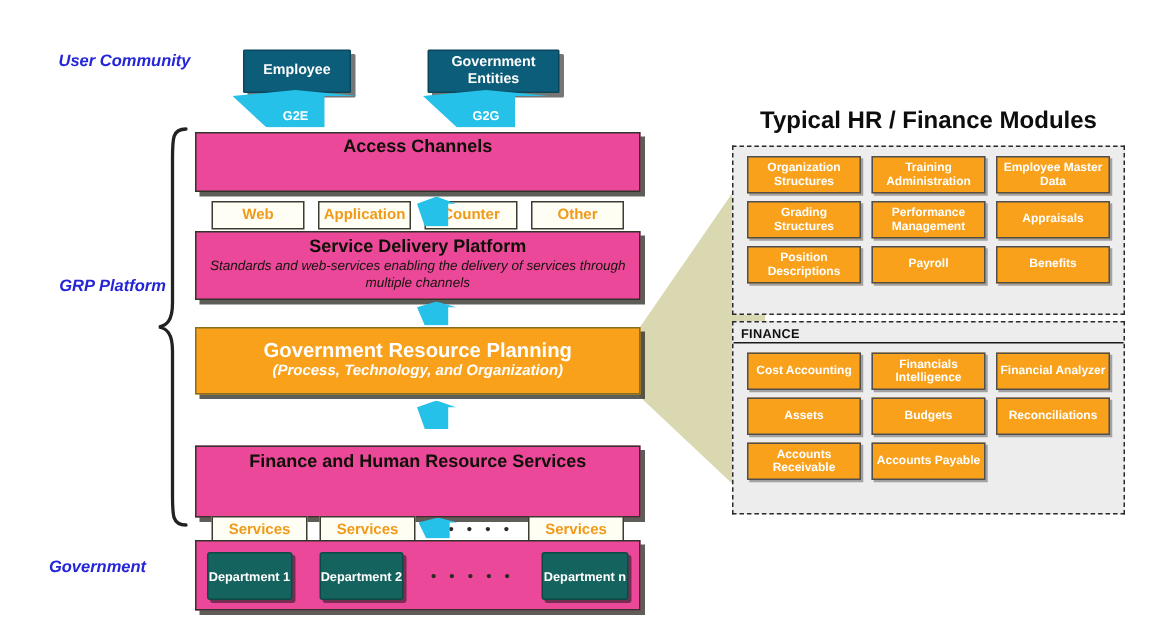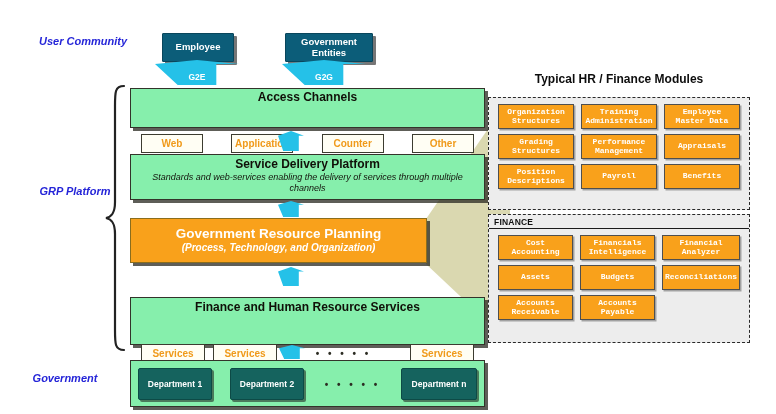--- a/index.html
+++ b/index.html
@@ -37,21 +37,21 @@
   .arrow-s{
     position:absolute;background:#25C1E8;
     clip-path:polygon(50% 0,100% 24%,80% 24%,80% 100%,20% 100%,0 24%);
   }
   .arrow-1{left:278px;top:131px;width:26px;height:20px;}
   .arrow-2{left:278px;top:201px;width:26px;height:16px;}
   .arrow-3{left:278px;top:267px;width:26px;height:19px;}
   .arrow-4{left:279px;top:345px;width:26px;height:14px;}
   
   .olive-box{
-    position:absolute;left:130px;width:355px;background:#86efac;
+    position:absolute;left:130px;width:297px;background:#ec4899;
     border:1.5px solid #33332a;box-shadow:3px 3px 0 rgba(40,40,32,0.75);
     box-sizing:border-box;
   }
   .olive-title{font-weight:bold;font-size:12px;color:#101008;text-align:center;line-height:1.1;}
   .box-access{top:88px;height:40px;padding-top:2px;}
   .box-service{top:154px;height:46px;padding-top:3px;}
   .box-finance{top:297px;height:48px;padding-top:3px;}
   .box-departments{top:360px;height:47px;}
   .sub-row{display:flex;align-items:center;justify-content:space-between;padding:2px 10px 0 10px;margin-top:28px;}
   .white-chip{
@@ -79,33 +79,33 @@
     background:#15635E;color:#fff;font-weight:bold;font-size:8.5px;border:1px solid #0d4a46;
     height:32px;display:flex;align-items:center;justify-content:center;border-radius:2px;
     box-shadow:2px 2px 0 rgba(25,25,25,0.55);box-sizing:border-box;
   }
   .dept-74{width:74px;} .dept-76{width:76px;}
   
   .wedge{position:absolute;left:426px;top:95px;width:84px;height:250px;z-index:0;}
   
   .panel-title{
     position:absolute;left:488px;top:72px;width:262px;text-align:center;
-    font-weight:bold;font-size:12px;color:#0d0d0d;z-index:2;
+    font-weight:bold;font-size:16px;color:#0d0d0d;z-index:2;
   }
   .module-section{
     position:absolute;left:488px;width:262px;background:#EDEDED;
     border:1px dashed #2a2a2a;box-sizing:border-box;z-index:2;
   }
   .sec-hr{top:97px;height:113px;}
   .sec-fin{top:214px;height:129px;}
   .section-header{
     font-weight:bold;font-size:8.5px;color:#111;padding:2px 5px 1px 5px;
     border-bottom:1px solid #1a1a1a;letter-spacing:0.2px;
   }
-  .module-grid{display:grid;grid-template-columns:repeat(3,1fr);gap:5px 7px;padding:6px 9px 5px 9px;font-family:Liberation Mono, monospace;}
+  .module-grid{display:grid;grid-template-columns:repeat(3,1fr);gap:5px 7px;padding:6px 9px 5px 9px;}
   .module-cell{
     background:#F9A11B;border:1px solid #4f4f4f;color:#fff;font-weight:bold;font-size:8px;
     text-align:center;display:flex;align-items:center;justify-content:center;min-height:25px;
     line-height:1.12;padding:1px 2px;box-shadow:1.5px 1.5px 0 rgba(70,70,70,0.45);box-sizing:border-box;
   }
 </style>
 </head>
 <body>
 
 <div class="canvas">

